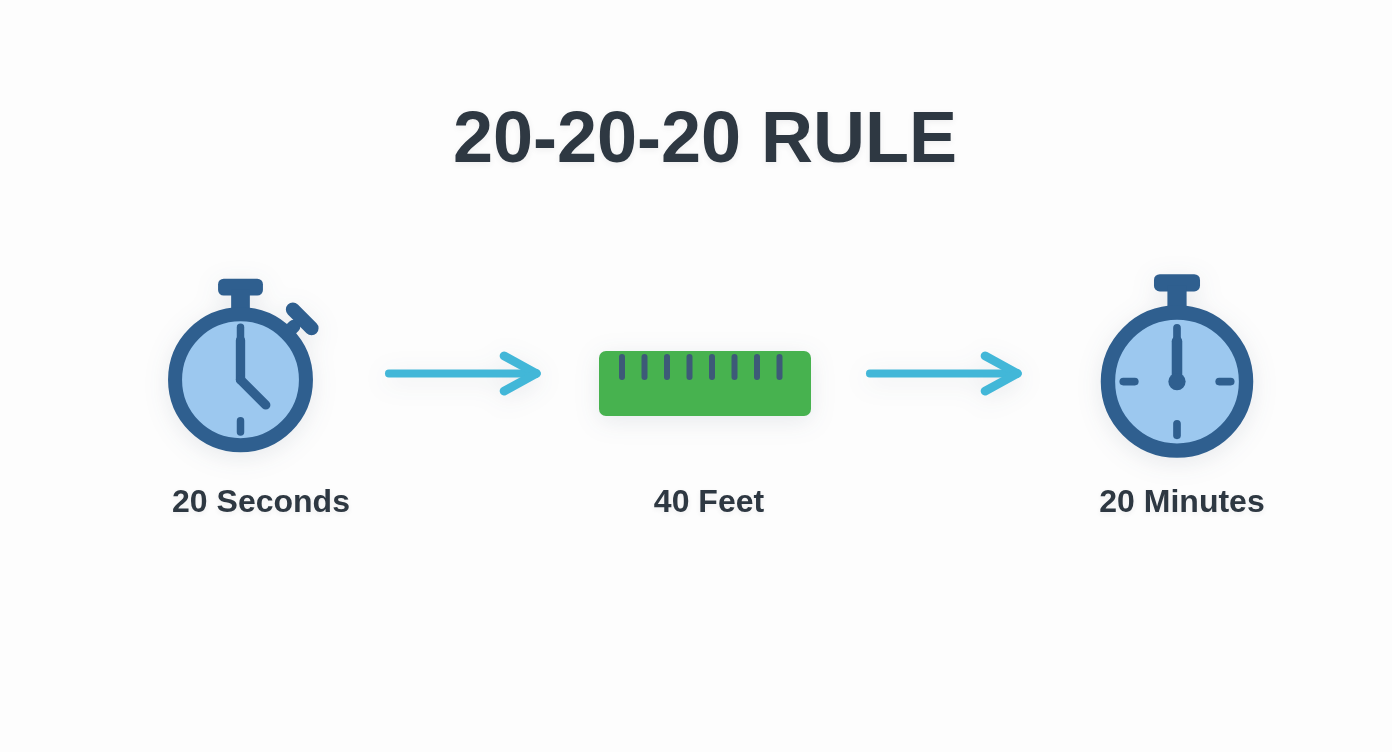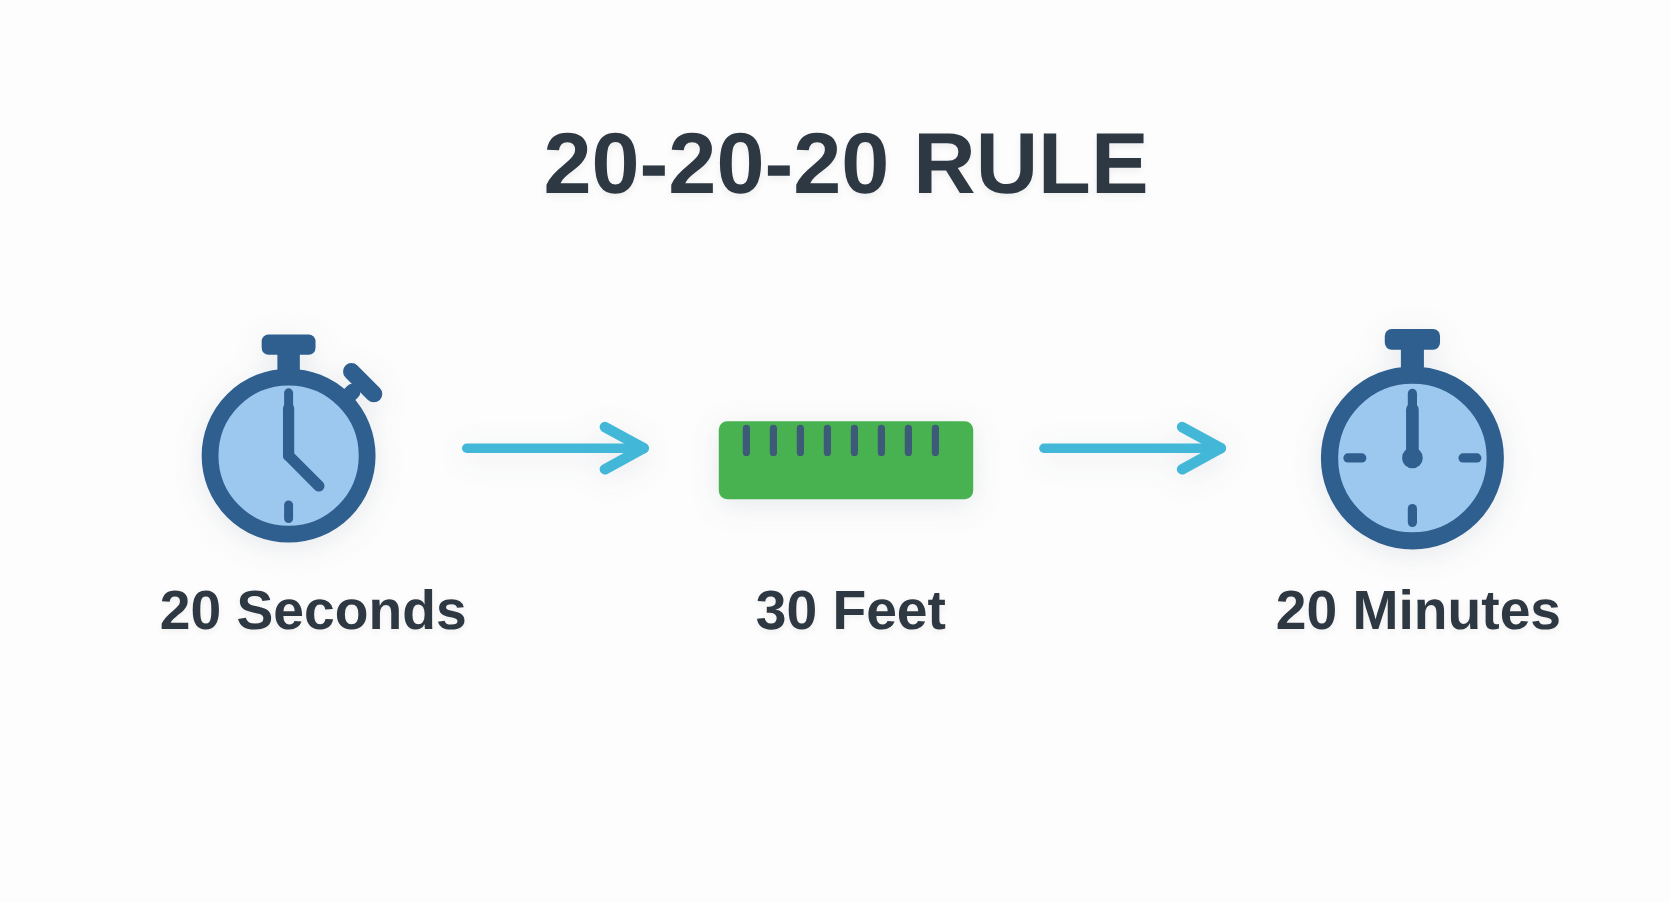--- a/index.html
+++ b/index.html
@@ -35,21 +35,21 @@
   }
   .stopwatch-left   { left: 147px;  top: 258px; width: 187px; height: 206px; }
   .stopwatch-right  { left: 1081px; top: 255px; width: 192px; height: 211px; }
   .ruler            { left: 598px;  top: 350px; width: 214px; height: 67px;  }
   .arrow-1          { left: 384px;  top: 349px; width: 166px; height: 49px;  }
   .arrow-2          { left: 865px;  top: 349px; width: 166px; height: 49px;  }
   .step-label {
     position: absolute;
     top: 485px;
     transform: translateX(-50%);
-    font-size: 46px;
+    font-size: 32px;
     line-height: 1;
     font-weight: 700;
     color: var(--label-text, #2e3842);
     white-space: nowrap;
     text-shadow: 0 2px 5px rgba(60,70,80,0.08);
   }
   .label-seconds { left: 261px; }
   .label-feet    { left: 709px; }
   .label-minutes { left: 1182px; text-align: center; }
 
@@ -109,16 +109,16 @@
     <circle class="face ring" cx="100" cy="132" r="72" stroke-width="15"></circle>
     <line class="ring" x1="100" y1="76" x2="100" y2="88" stroke-width="8" stroke-linecap="round"></line>
     <line class="ring" x1="100" y1="176" x2="100" y2="188" stroke-width="8" stroke-linecap="round"></line>
     <line class="ring" x1="144" y1="132" x2="156" y2="132" stroke-width="8" stroke-linecap="round"></line>
     <line class="ring" x1="44" y1="132" x2="56" y2="132" stroke-width="8" stroke-linecap="round"></line>
     <line class="ring" x1="100" y1="132" x2="100" y2="90" stroke-width="11" stroke-linecap="round"></line>
     <circle class="ringf" cx="100" cy="132" r="9"></circle>
   </svg>
 
   <div class="step-label label-seconds">20 Seconds</div>
-  <div class="step-label label-feet">30 Feet</div>
+  <div class="step-label label-feet">40 Feet</div>
   <div class="step-label label-minutes">20 Minutes</div>
 
 </div>
 
 </body></html>

